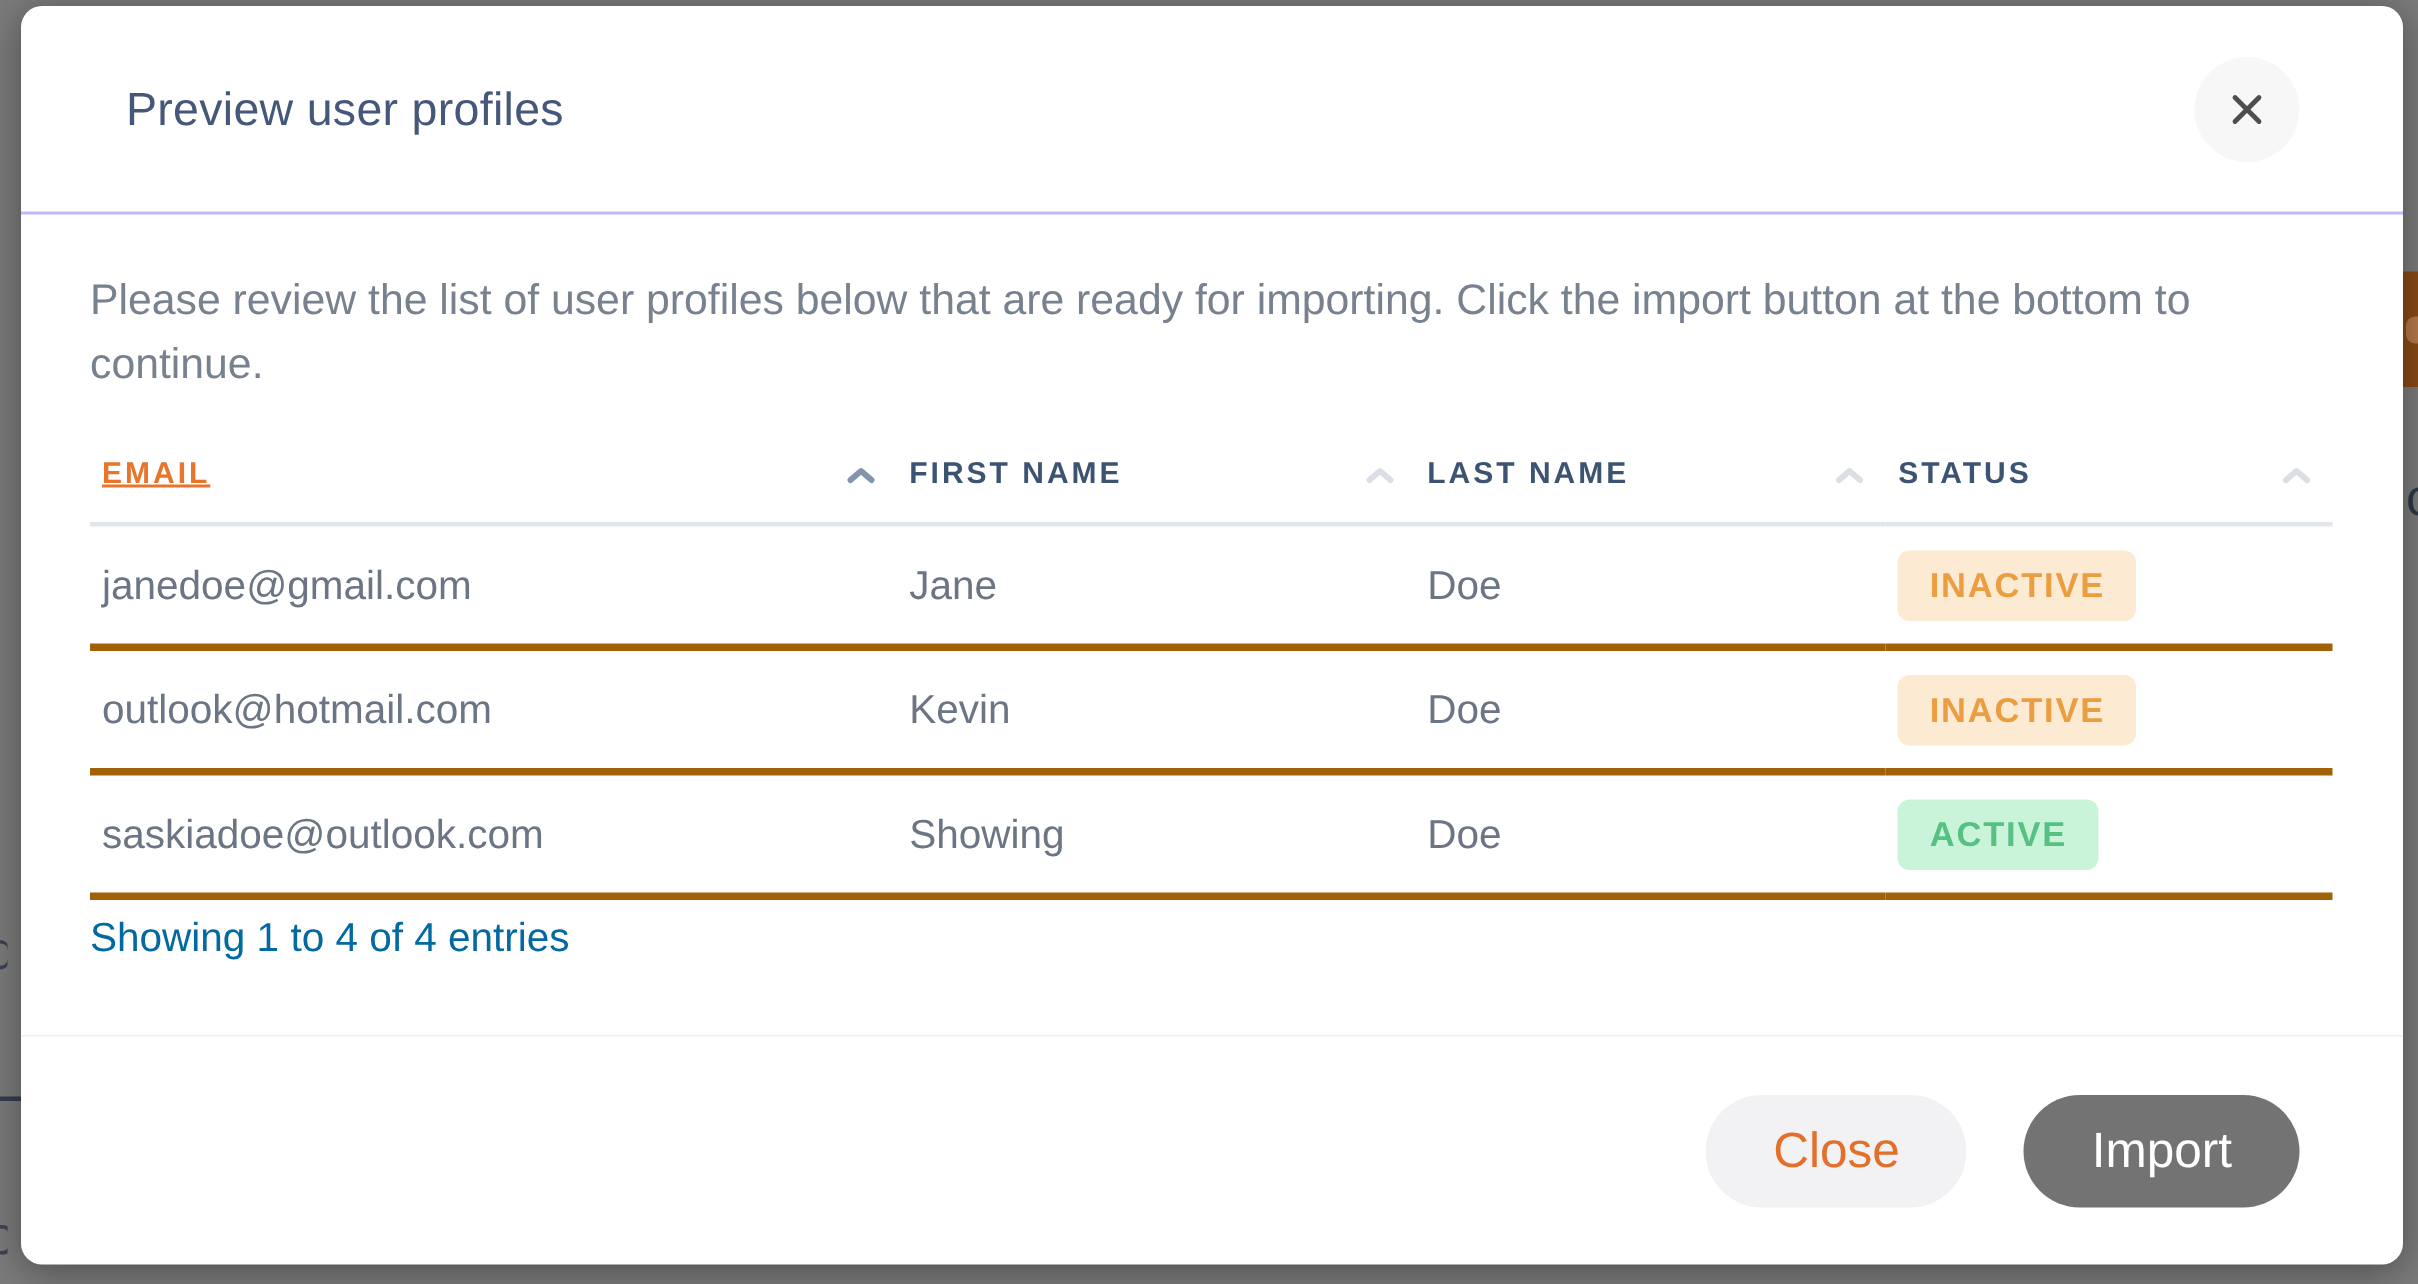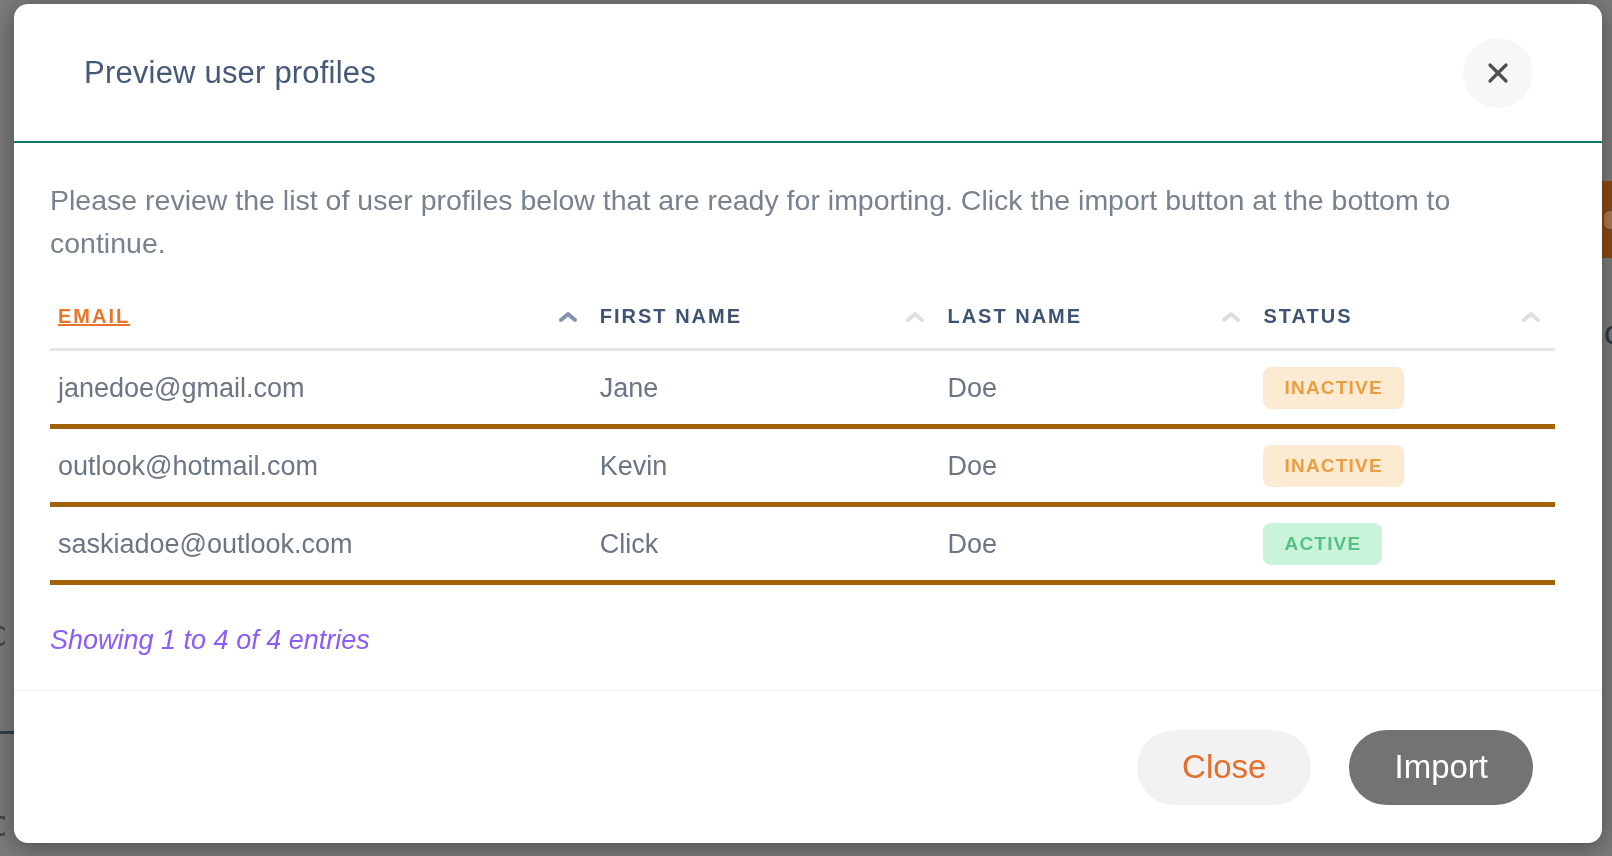--- a/index.html
+++ b/index.html
@@ -30,35 +30,35 @@
     background: #ffffff; border-radius: 14px;
     box-shadow: 0 4px 26px rgba(0,0,0,0.38);
     display: flex; flex-direction: column;
   }
 
   
   .modal-header {
     flex: 0 0 139px;
     display: flex; align-items: center; justify-content: space-between;
     padding: 0 69px 0 70px;
-    border-bottom: 2px solid #0f766e;
+    border-bottom: 2px solid #c4b5fd;
   }
   .modal-title {
     font-size: 31px; font-weight: 500; color: #46587a; letter-spacing: 0.2px;
   }
   .close-btn {
     width: 70px; height: 70px; border-radius: 50%;
     background: #f7f7f8; border: none; cursor: pointer;
     display: flex; align-items: center; justify-content: center;
     color: #4e4e4e;
   }
   .close-btn svg { display: block; }
 
   
-  .modal-body { flex: 1 1 auto; padding: 36px 47px 0 36px; }
+  .modal-body { flex: 1 1 auto; padding: 36px 47px 0 46px; }
   .modal-description {
     font-size: 28.5px; line-height: 43px; color: #78828f;
     margin-bottom: 34px; max-width: 1493px;
   }
 
   
   table.preview-table { width: 100%; border-collapse: collapse; table-layout: fixed; }
   .col-email  { width: 36.0%; }
   .col-first  { width: 23.1%; }
   .col-last   { width: 21.0%; }
@@ -79,30 +79,29 @@
 
   td.cell {
     font-size: 27px; color: #6b7584;
     padding: 16px 8px 15px 8px;
     border-bottom: 5px solid #a16207;
     white-space: nowrap; overflow: hidden;
   }
 
   .status-badge {
     display: inline-block;
-    font-size: 19px; font-weight: 700; letter-spacing: 1.2px;
+    font-size: 23px; font-weight: 700; letter-spacing: 1.2px;
     padding: 10px 21px; border-radius: 8px;
   }
   .badge-inactive { background: #fcead2; color: #eb9e41; }
   .badge-active   { background: #c9f4da; color: #56c182; }
 
   .table-summary {
-    font-size: 27px; color: #8b5cf6;
-    margin: 40px 0 22px 0;
-    font-style: italic;
+    font-size: 27px; color: #0369a1;
+    margin: 10px 0 22px 0;
   }
 
   
   .modal-footer {
     flex: 0 0 153px;
     border-top: 1px solid #eef0f2;
     display: flex; align-items: center; justify-content: flex-end;
     gap: 38px; padding: 0 69px;
   }
   .btn {
@@ -200,21 +199,21 @@
           <td class="cell"><span class="status-badge badge-inactive">INACTIVE</span></td>
         </tr>
         <tr>
           <td class="cell">outlook@hotmail.com</td>
           <td class="cell">Kevin</td>
           <td class="cell">Doe</td>
           <td class="cell"><span class="status-badge badge-inactive">INACTIVE</span></td>
         </tr>
         <tr>
           <td class="cell">saskiadoe@outlook.com</td>
-          <td class="cell">Click</td>
+          <td class="cell">Showing</td>
           <td class="cell">Doe</td>
           <td class="cell"><span class="status-badge badge-active">ACTIVE</span></td>
         </tr>
       </tbody>
     </table>
 
     <div class="table-summary">Showing 1 to 4 of 4 entries</div>
   </div>
 
   <div class="modal-footer">

